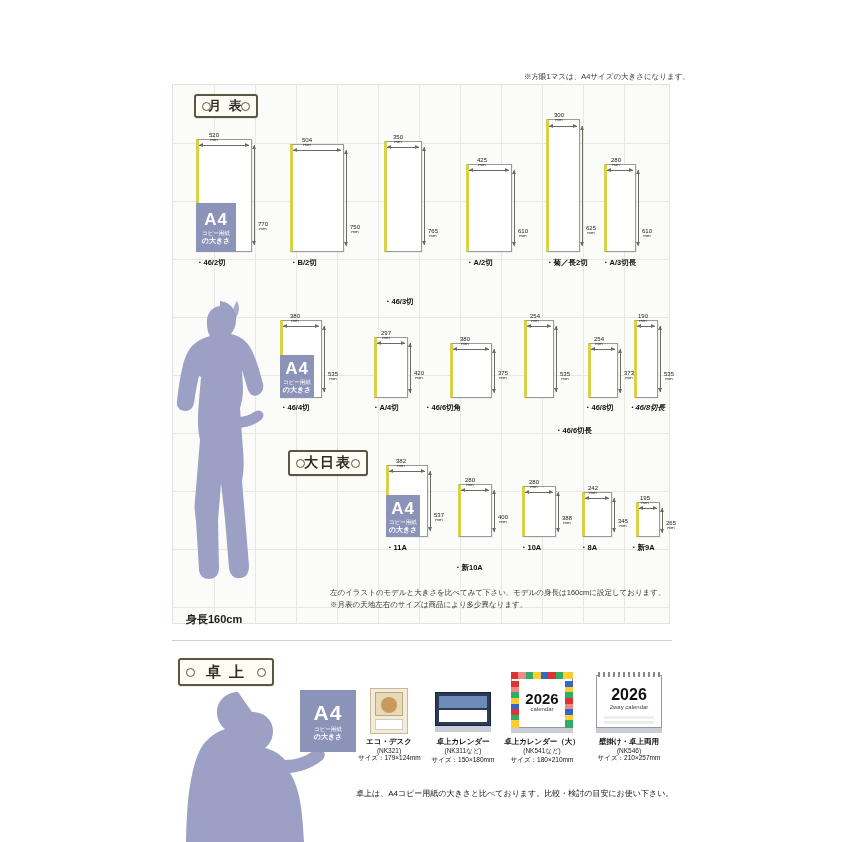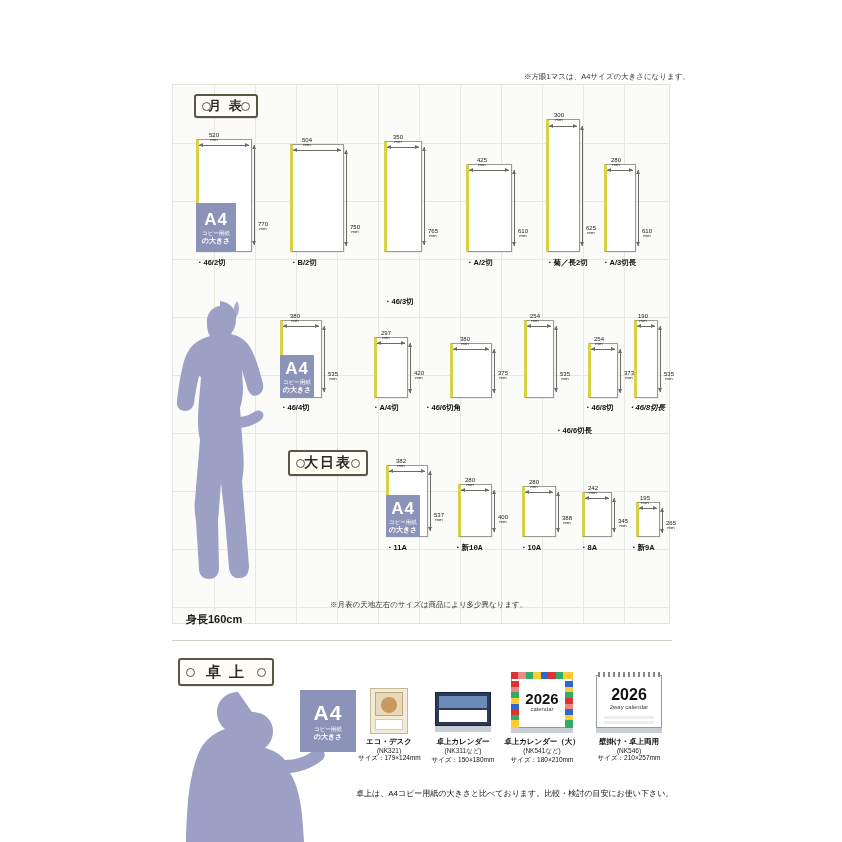--- a/index.html
+++ b/index.html
@@ -326,21 +326,21 @@
   <div class="dim" style="left:396px; top:458px;"><span>382</span><span class="u">mm</span></div>
   <div class="arrow-v" style="left:430px; top:471px; height:60px;"></div>
   <div class="dim" style="left:434px; top:512px;"><span>537</span><span class="u">mm</span></div>
   <div class="caption" style="left:386px; top:543px;">・11A</div>
 
   <div class="sizebox accent" style="left:458px; top:484px; width:34px; height:53px;"></div>
   <div class="arrow-h" style="left:461px; top:490px; width:28px;"></div>
   <div class="dim" style="left:465px; top:477px;"><span>280</span><span class="u">mm</span></div>
   <div class="arrow-v" style="left:494px; top:490px; height:42px;"></div>
   <div class="dim" style="left:498px; top:514px;"><span>400</span><span class="u">mm</span></div>
-  <div class="caption" style="left:454px; top:543px;font-family:Liberation Mono, monospace;">・新10A</div>
+  <div class="caption" style="left:454px; top:563px;">・新10A</div>
 
   <div class="sizebox accent" style="left:522px; top:486px; width:34px; height:51px;"></div>
   <div class="arrow-h" style="left:525px; top:492px; width:28px;"></div>
   <div class="dim" style="left:529px; top:479px;"><span>280</span><span class="u">mm</span></div>
   <div class="arrow-v" style="left:558px; top:492px; height:40px;"></div>
   <div class="dim" style="left:562px; top:515px;"><span>388</span><span class="u">mm</span></div>
   <div class="caption" style="left:520px; top:543px;">・10A</div>
 
   <div class="sizebox accent" style="left:582px; top:492px; width:30px; height:45px;"></div>
   <div class="arrow-h" style="left:585px; top:498px; width:24px;"></div>
@@ -349,20 +349,21 @@
   <div class="dim" style="left:618px; top:518px;"><span>345</span><span class="u">mm</span></div>
   <div class="caption" style="left:580px; top:543px;">・8A</div>
 
   <div class="sizebox accent" style="left:636px; top:502px; width:24px; height:35px;"></div>
   <div class="arrow-h" style="left:639px; top:508px; width:18px;"></div>
   <div class="dim" style="left:640px; top:495px;"><span>195</span><span class="u">mm</span></div>
   <div class="arrow-v" style="left:662px; top:508px; height:25px;"></div>
   <div class="dim" style="left:666px; top:520px;"><span>265</span><span class="u">mm</span></div>
   <div class="caption" style="left:630px; top:543px;">・新9A</div>
 
+  <div class="note" style="left:330px; top:588px;">左のイラストのモデルと大きさを比べてみて下さい。モデルの身長は160cmに設定しております。</div>
   <div class="note" style="left:330px; top:600px;">※月表の天地左右のサイズは商品により多少異なります。</div>
 
   <div id="height-label">身長160cm</div>
 
   <div id="divider"></div>
 
   <div class="plate" id="plate-takujo">卓 上</div>
 
   <svg class="silhouette" style="left:174px; top:690px;" width="168" height="152" viewBox="0 0 168 152">
     <g fill="#9ba0c4">

